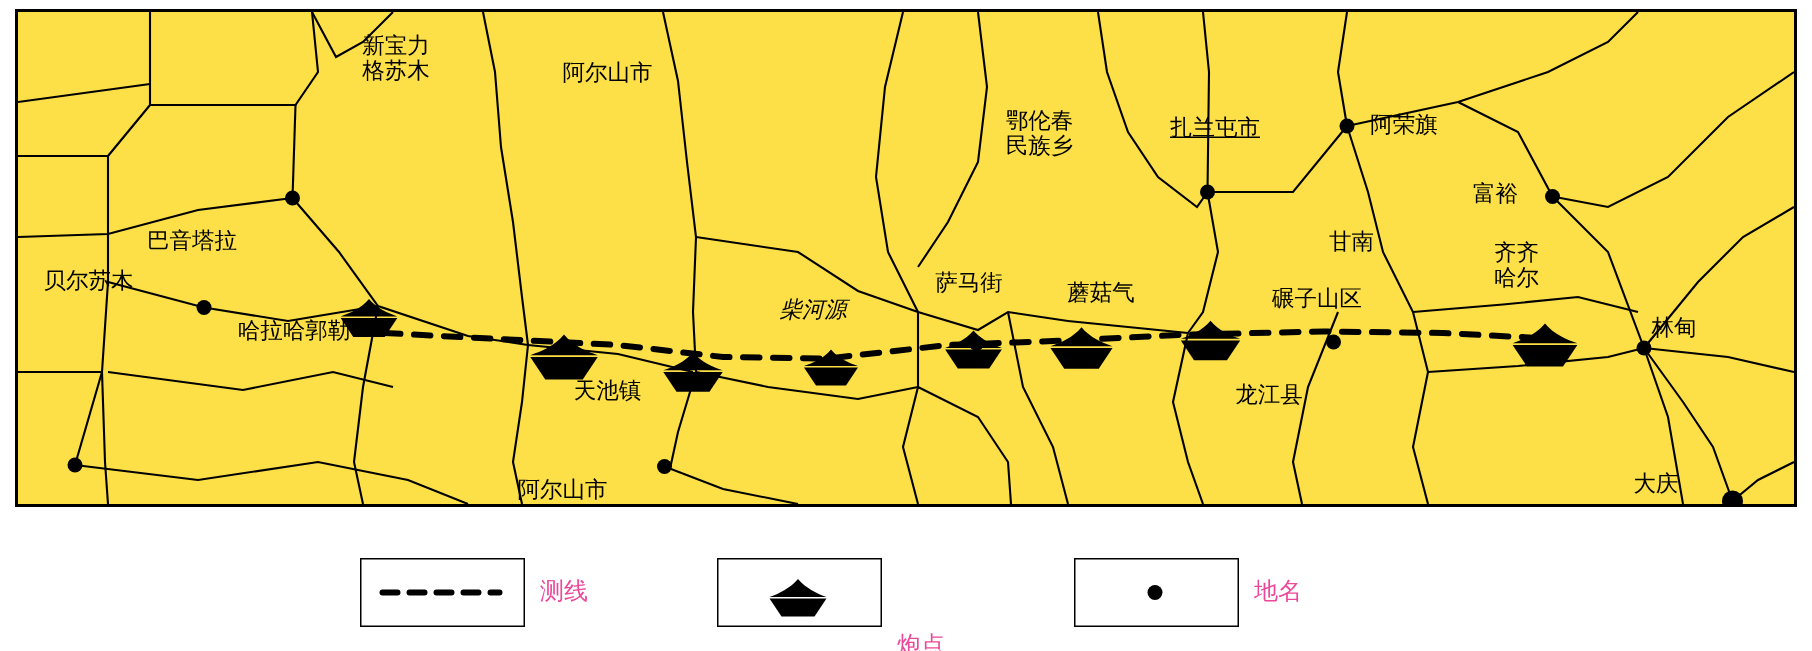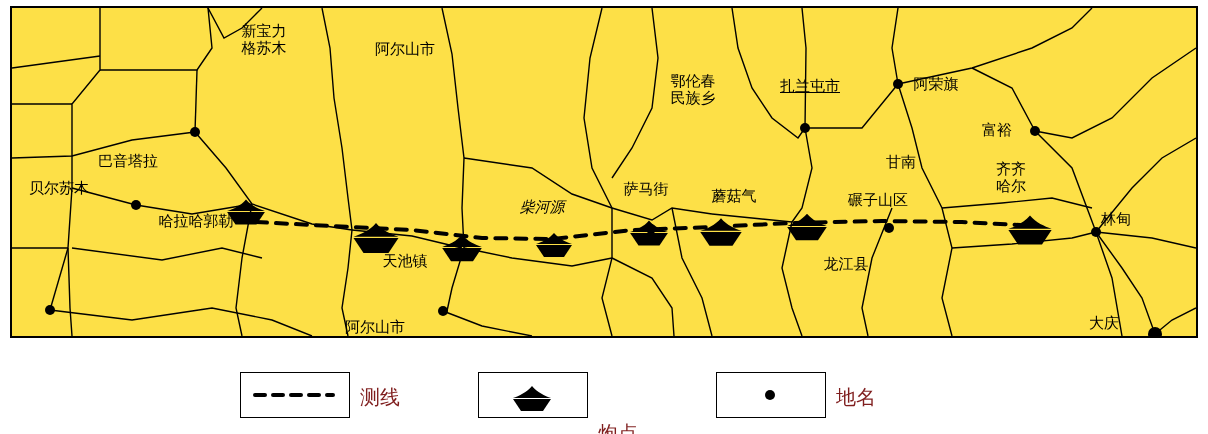--- a/index.html
+++ b/index.html
@@ -3,21 +3,21 @@
 <meta charset="utf-8">
 <style>
   html,body{margin:0;padding:0;background:#ffffff;}
   body{font-family:"Liberation Sans","DejaVu Sans",sans-serif;}
   #page{position:relative;width:1208px;height:434px;background:#ffffff;overflow:hidden;}
   #map-frame{position:absolute;left:10px;top:6px;width:1188px;height:332px;border:2px solid #000;box-sizing:border-box;background:#fde047;}
   #map-svg{position:absolute;left:0;top:0;width:1184px;height:328px;}
   .label{position:absolute;font-size:15px;line-height:17px;color:#000;white-space:pre;text-align:center;letter-spacing:0px;}
   .legend{position:absolute;left:240px;top:372px;width:680px;height:52px;}
   .legend-cell{position:absolute;top:0;width:110px;height:46px;border:1px solid #000;box-sizing:border-box;background:#fff;}
-  .legend-text{position:absolute;top:12px;font-size:20px;color:#7f1d1d;white-space:pre;}
+  .legend-text{position:absolute;top:12px;font-size:16px;color:#ec4899;white-space:pre;}
   svg{display:block;}
 </style>
 </head>
 <body>
 
 <div id="page">
 
   <div id="map-frame">
     <svg id="map-svg" viewBox="0 0 1184 328">
       <g fill="none" stroke="#000" stroke-width="1.4">

